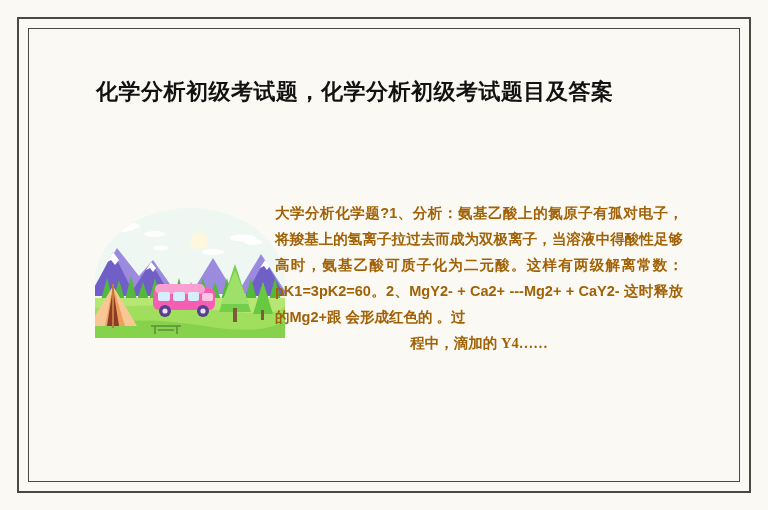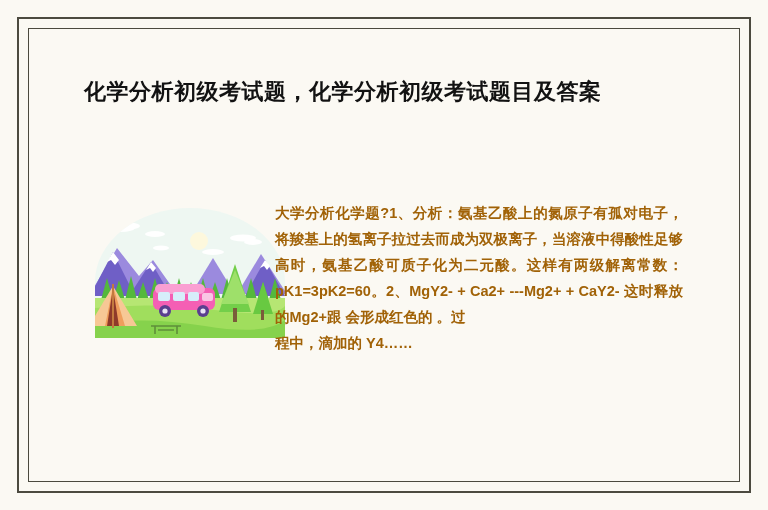--- a/index.html
+++ b/index.html
@@ -19,21 +19,21 @@
   }
   .frame-inner{
     position:absolute;left:28px;top:28px;
     width:calc(768px - 56px - 2px);height:calc(510px - 56px - 2px);
     border:1px solid #4c4a3f;
     box-sizing:content-box;
   }
 
   
   .title{
-    position:absolute;left:84px;top:78px;
+    position:absolute;left:96px;top:78px;
     width:600px;
     font-size:22px;font-weight:700;color:#121212;
     letter-spacing:.5px;line-height:1.3;
     white-space:nowrap;
   }
 
   
   .content{
     position:absolute;left:95px;top:200px;
     width:590px;height:200px;
@@ -49,21 +49,21 @@
 
   
   .bodytext{
     position:absolute;left:180px;top:0;
     width:408px;
     font-size:14.5px;font-weight:700;color:#a16207;
     line-height:26px;
     text-align:justify;
     text-justify:inter-character;
   }
-  .bodytext .tail{display:block;}
+  .bodytext .tail{display:block;text-align:center;font-family:Liberation Serif, serif;}
 </style>
 </head>
 <body>
 
 <div class="page">
 
   <div class="frame-outer"></div>
   <div class="frame-inner"></div>
 
   <div class="title">化学分析初级考试题，化学分析初级考试题目及答案</div>

